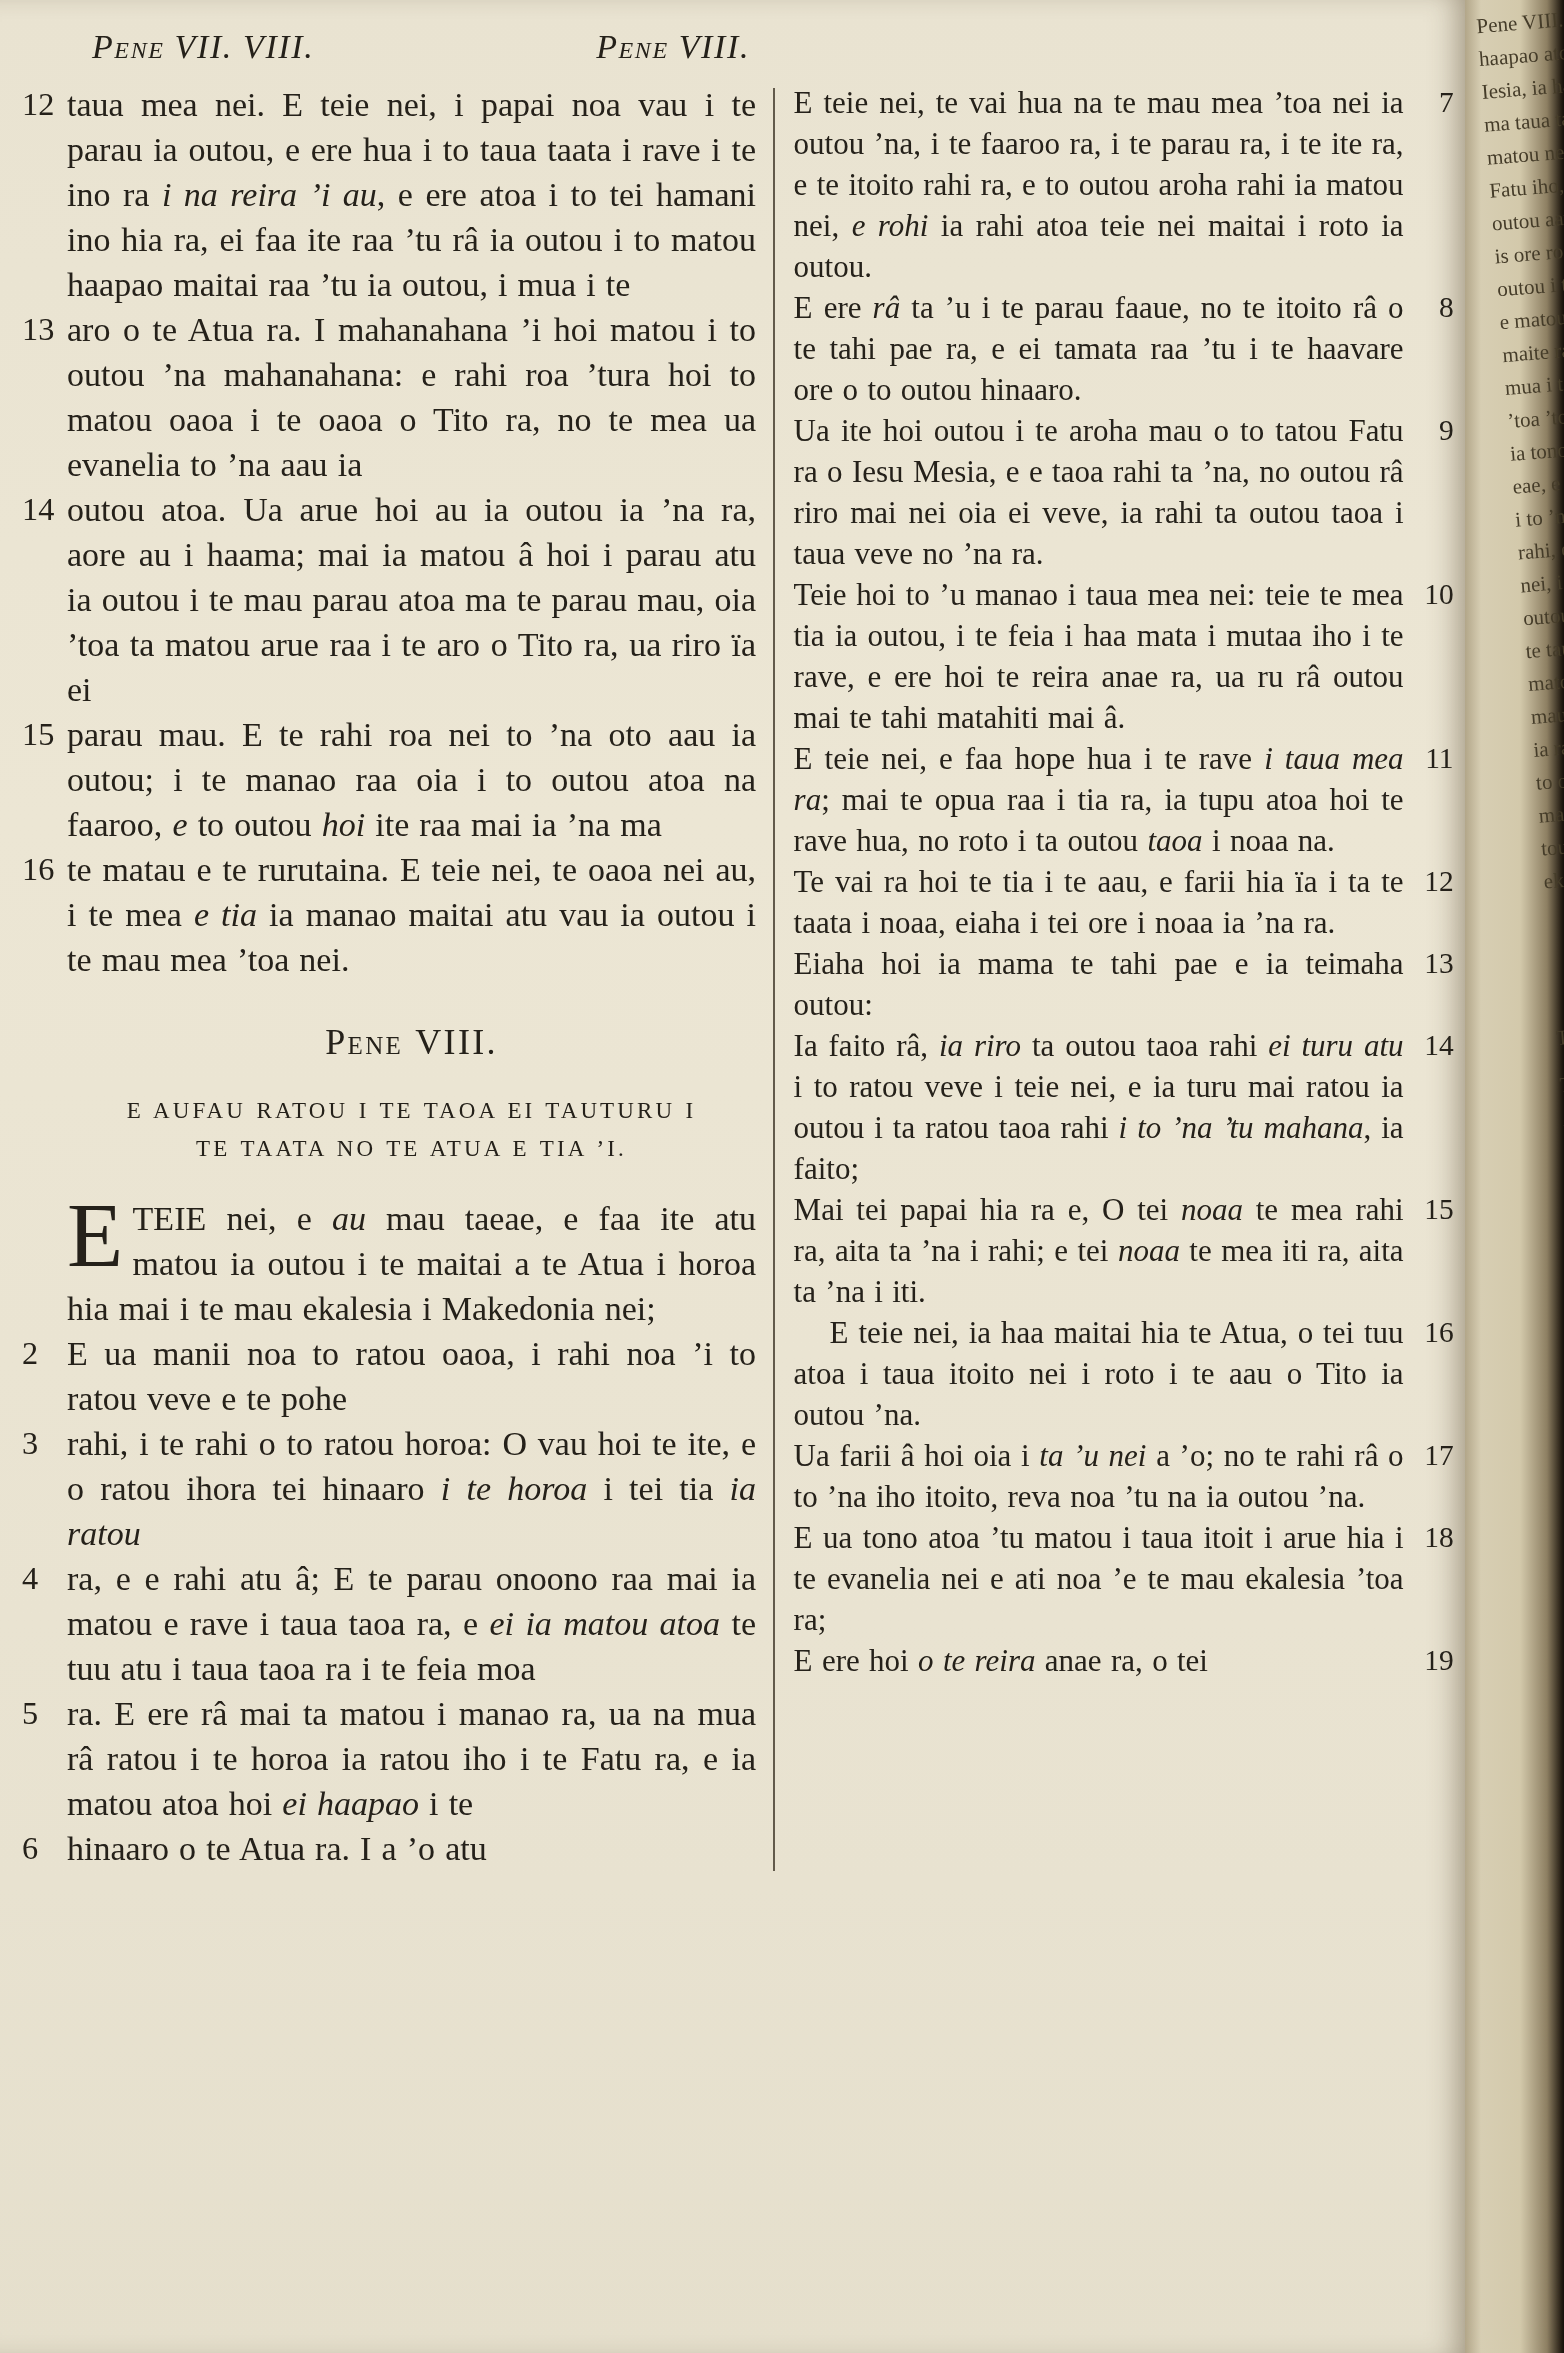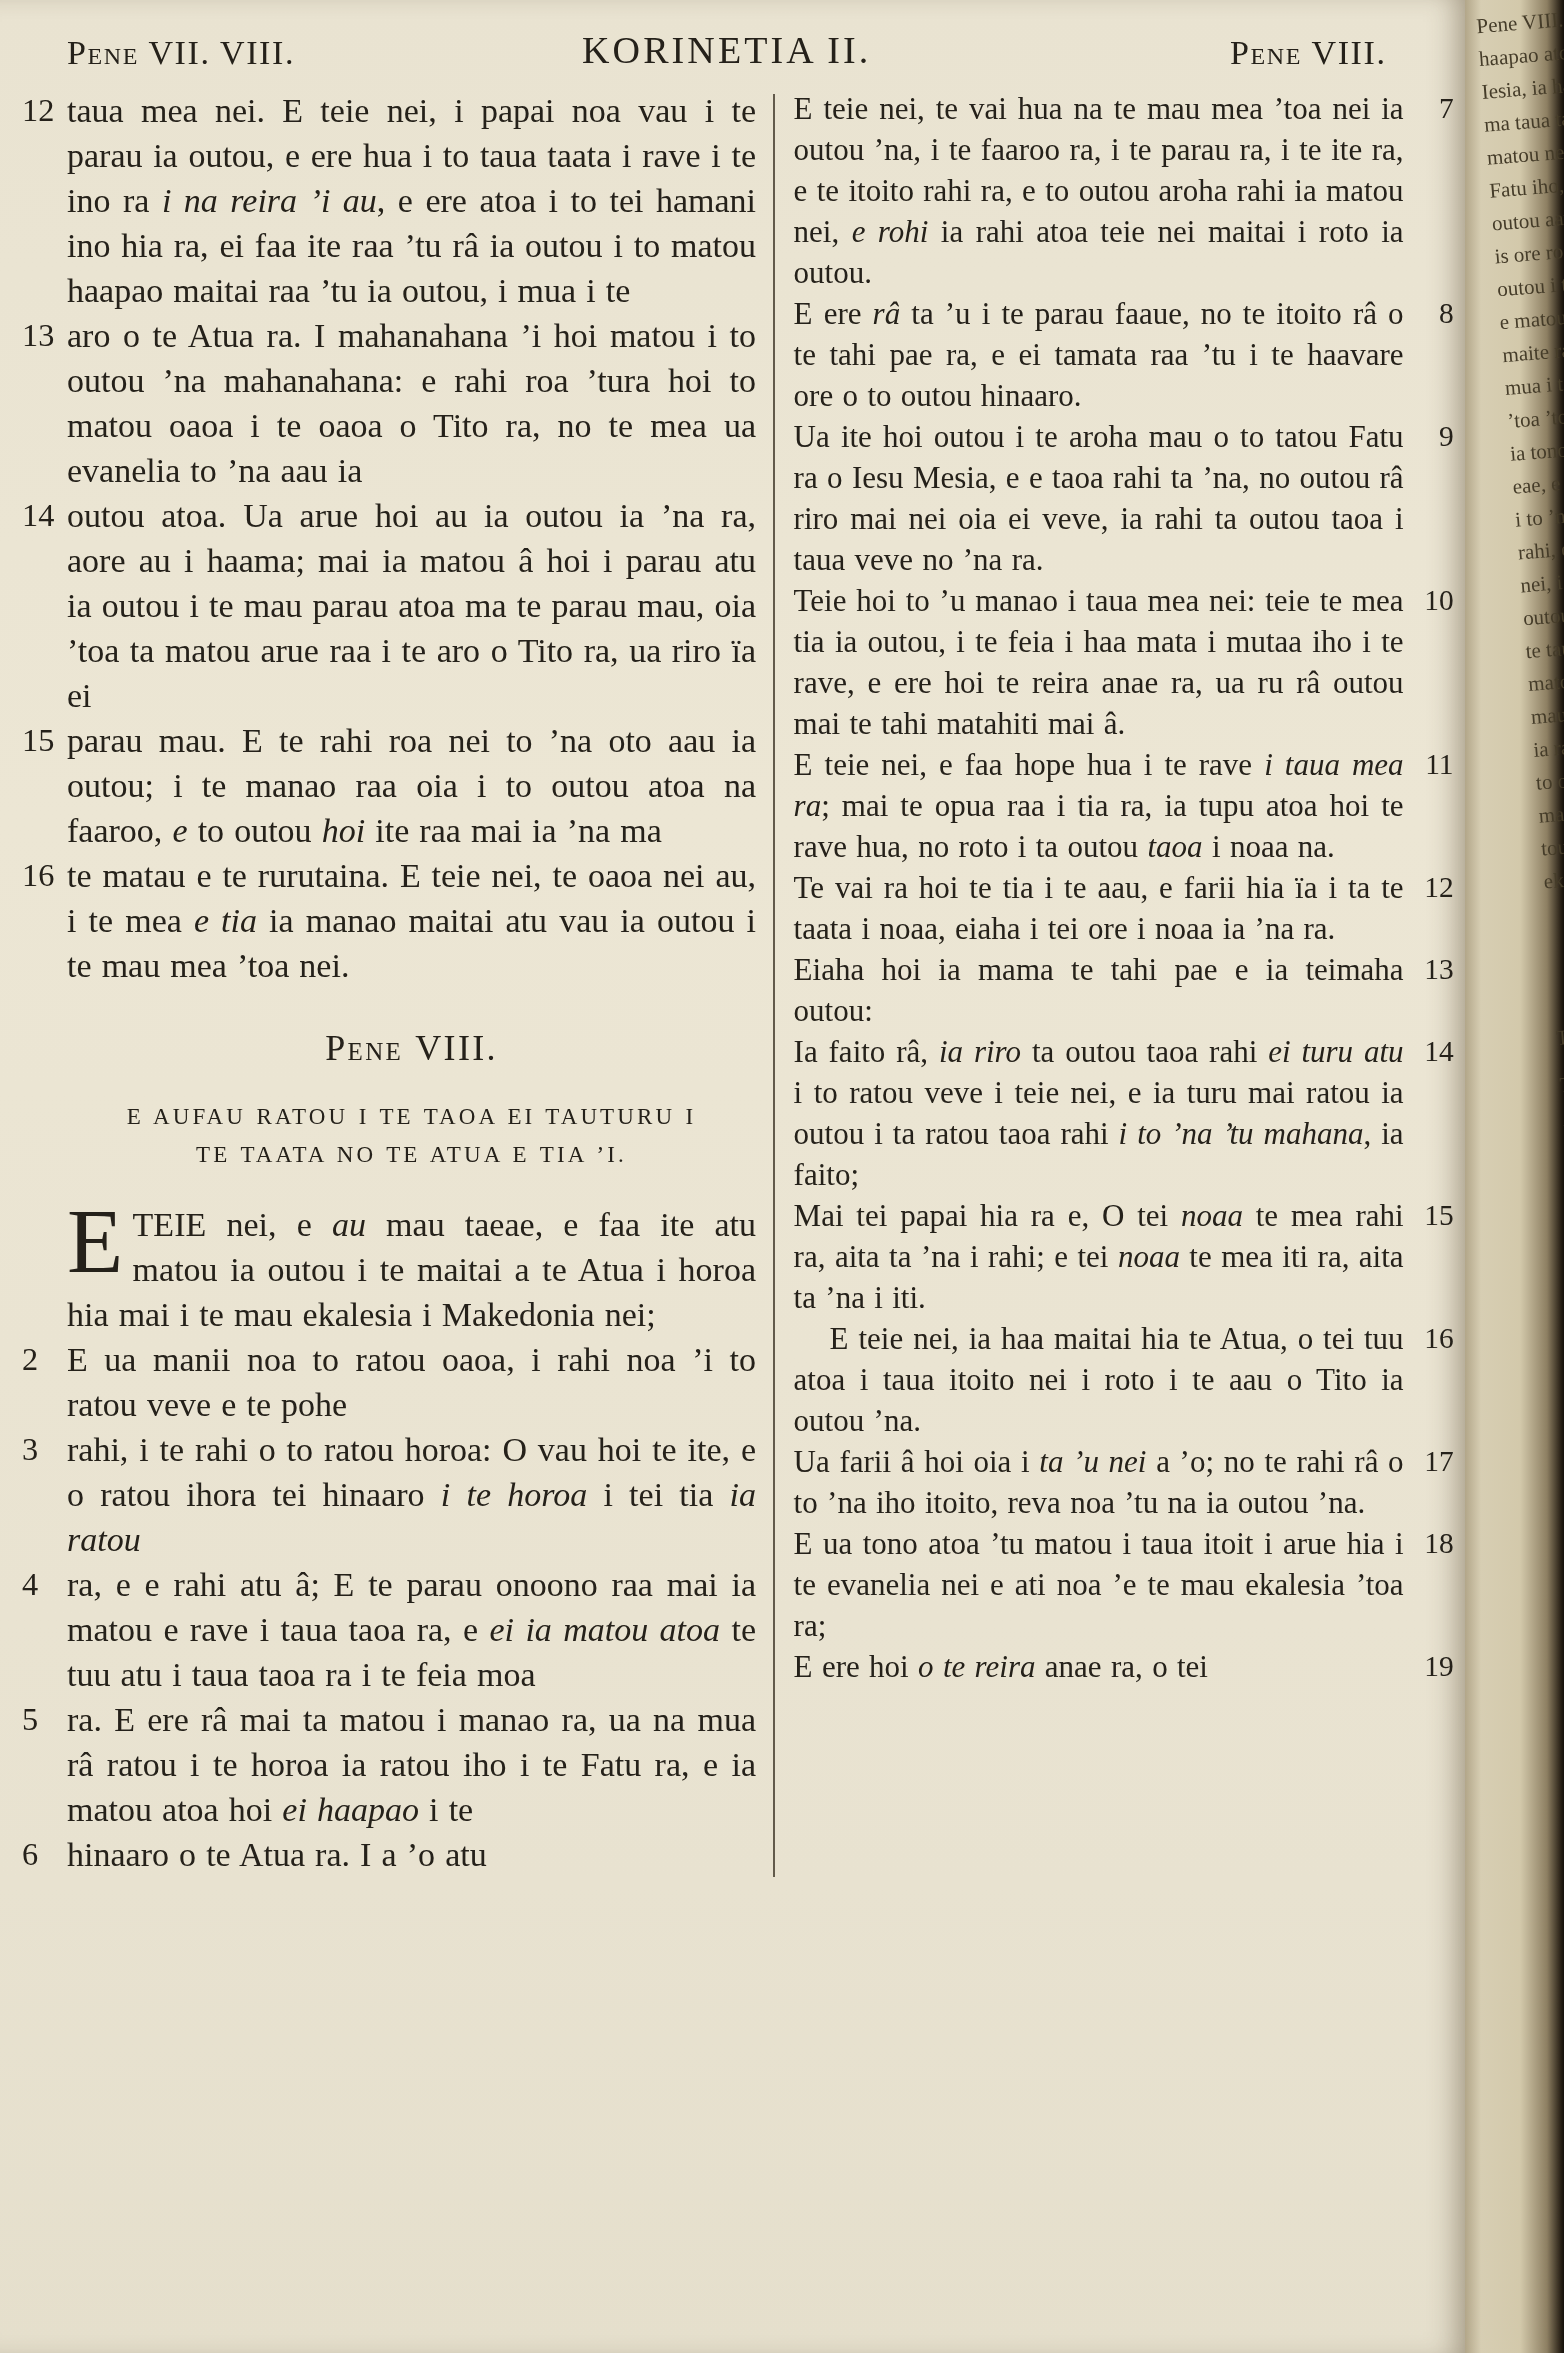--- a/index.html
+++ b/index.html
@@ -7,21 +7,21 @@
     position:relative;width:1565px;height:2354px;overflow:hidden;
     background:#0e0b08;
     font-family:"Liberation Serif","DejaVu Serif",serif;
     color:#25211a;
   }
   .page{
     position:absolute;top:0;left:0;bottom:0;width:1465px;
     background:linear-gradient(180deg,#e9e3d1 0%,#ece6d4 35%,#e8e2d0 80%,#e5dfcc 100%);
     box-shadow:inset -20.3px 0 30px -14px rgba(70,55,30,.45);
   }
-  .header{display:flex;align-items:flex-end;padding:28px 55px 0 67px;}
+  .header{display:flex;align-items:center;padding:28px 55px 0 92px;font-style:italic;}
   .h-side{font-size:34px;font-variant:small-caps;letter-spacing:1.6px;white-space:nowrap;}
   .h-left{width:329px;}
   .h-center{flex:1;text-align:center;font-size:38px;letter-spacing:3.1px;white-space:nowrap;}
   .h-right{width:329px;text-align:right;padding-right:23.5px;}
   .columns{display:flex;padding:15.6px 0 0 67px;}
   .col{text-align:justify;word-spacing:1.6px;}
   .col-left{width:689px;font-size:34px;line-height:45px;}
   .col-right{width:610px;font-size:31px;line-height:41px;}
   .rule{width:1.6px;background:#625a4b;margin:6.3px 19px 0 17px;}
   .verse{position:relative;margin:0;}
@@ -56,21 +56,20 @@
   .edge-bottom .frag{font-size:21px;line-height:47px;white-space:nowrap;}
 </style>
 </head>
 <body>
 
 <div class="scan">
   <div class="page">
 
     <div class="header">
       <div class="h-side h-left">Pene VII. VIII.</div>
-      <div class="h-center">KORINETIA II.</div>
       <div class="h-side h-right">Pene VIII.</div>
     </div>
 
     <div class="columns">
 
       <div class="col col-left">
         <p class="verse">
           <span class="vnum vnum-left">12</span>
           <span class="vtext">taua mea nei.  E teie nei, i papai noa vau i te parau ia outou, e ere hua i to taua taata i rave i te ino ra <i>i na reira ’i au</i>, e ere atoa i to tei hamani ino hia ra, ei faa ite raa ’tu râ ia outou i to matou haapao maitai raa ’tu ia outou, i mua i te</span>
         </p>

